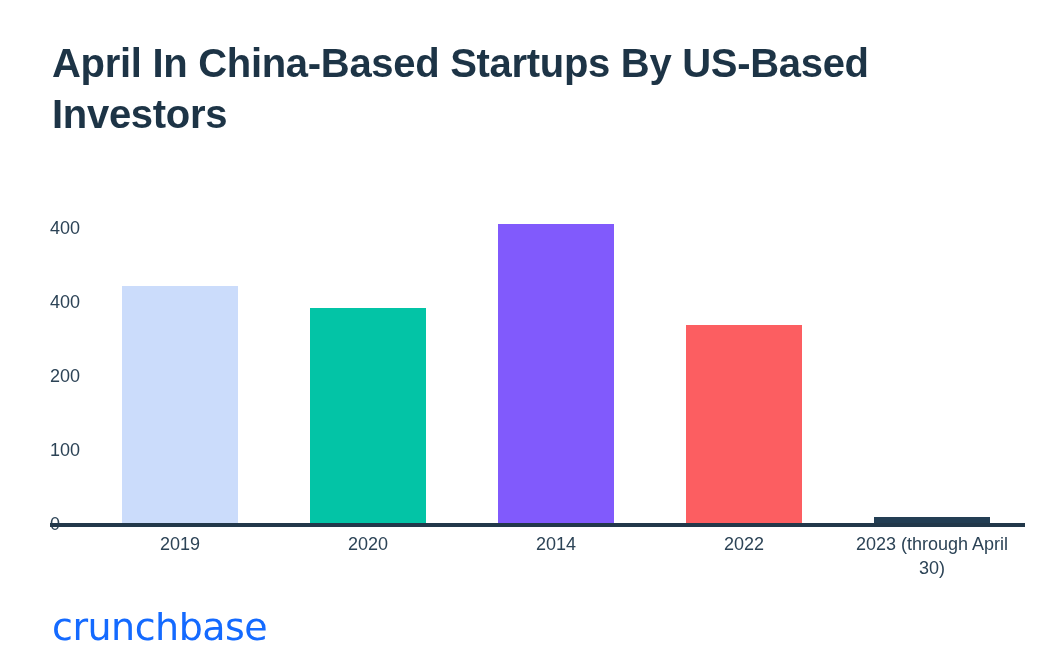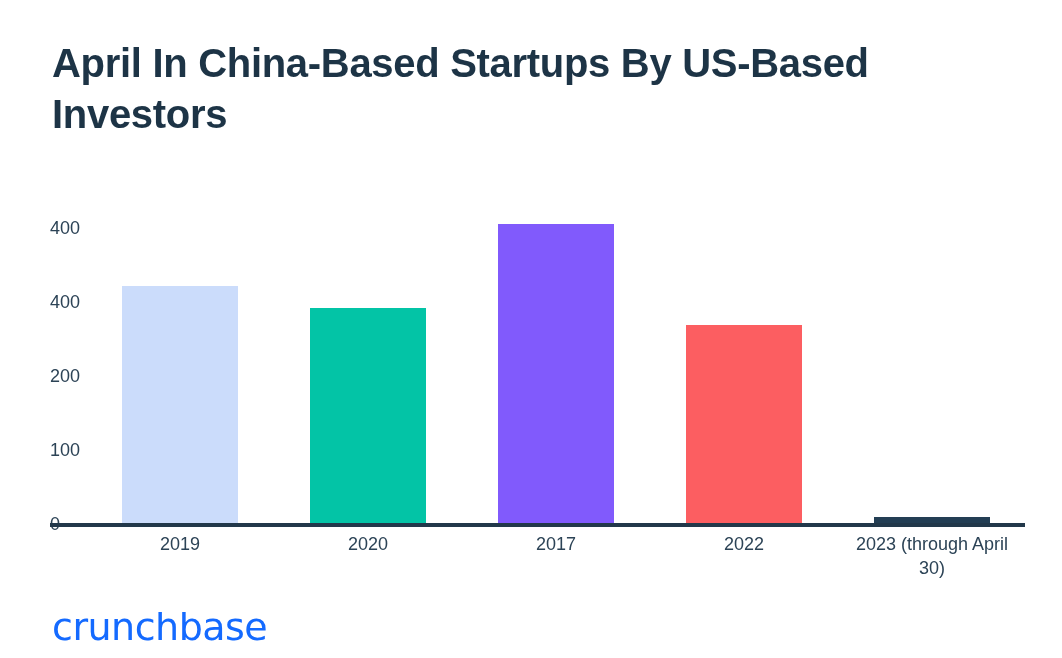--- a/index.html
+++ b/index.html
@@ -129,20 +129,20 @@
       <div class="bar" title="2021: 405" style="left: 498px; width: 116px; height: 300px; background: rgb(129, 90, 252);"></div>
       <div class="bar" title="2022: 269" style="left: 686px; width: 116px; height: 199px; background: rgb(252, 94, 97);"></div>
       <div class="bar" title="2023 (through April 30): 10" style="left: 874px; width: 116px; height: 7px; background: rgb(35, 62, 84);"></div>
     </div>
 
   <div id="x-axis-line" style="background: rgb(34, 56, 74);"></div>
 
   <div id="x-labels">
       <div class="x-tick" style="left: 90px; width: 180px; color: rgb(44, 67, 86);">2019</div>
       <div class="x-tick" style="left: 278px; width: 180px; color: rgb(44, 67, 86);">2020</div>
-      <div class="x-tick" style="left: 466px; width: 180px; color: rgb(44, 67, 86);">2017</div>
+      <div class="x-tick" style="left: 466px; width: 180px; color: rgb(44, 67, 86);">2014</div>
       <div class="x-tick" style="left: 654px; width: 180px; color: rgb(44, 67, 86);">2022</div>
       <div class="x-tick" style="left: 842px; width: 180px; color: rgb(44, 67, 86);">2023 (through April 30)</div>
     </div>
 
   <div id="crunchbase-logo" style="color: rgb(20, 106, 255);">crunchbase</div>
 
 </div>
 
 </body></html>

